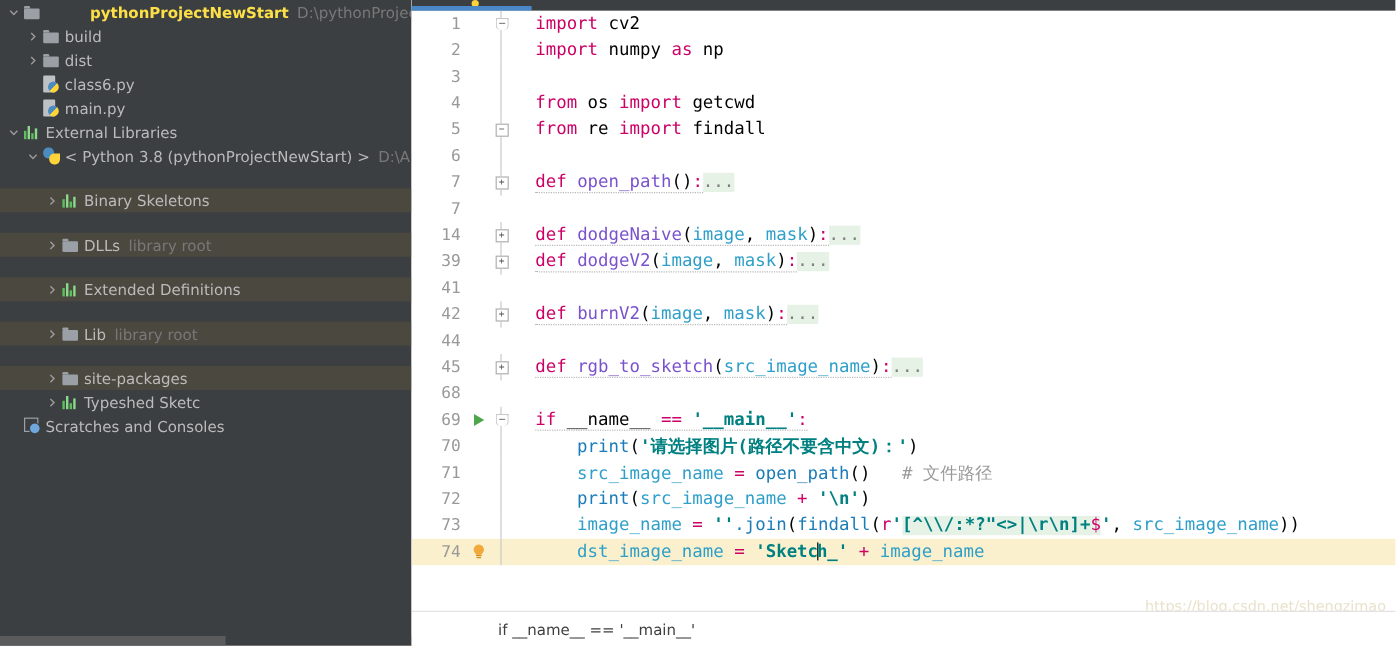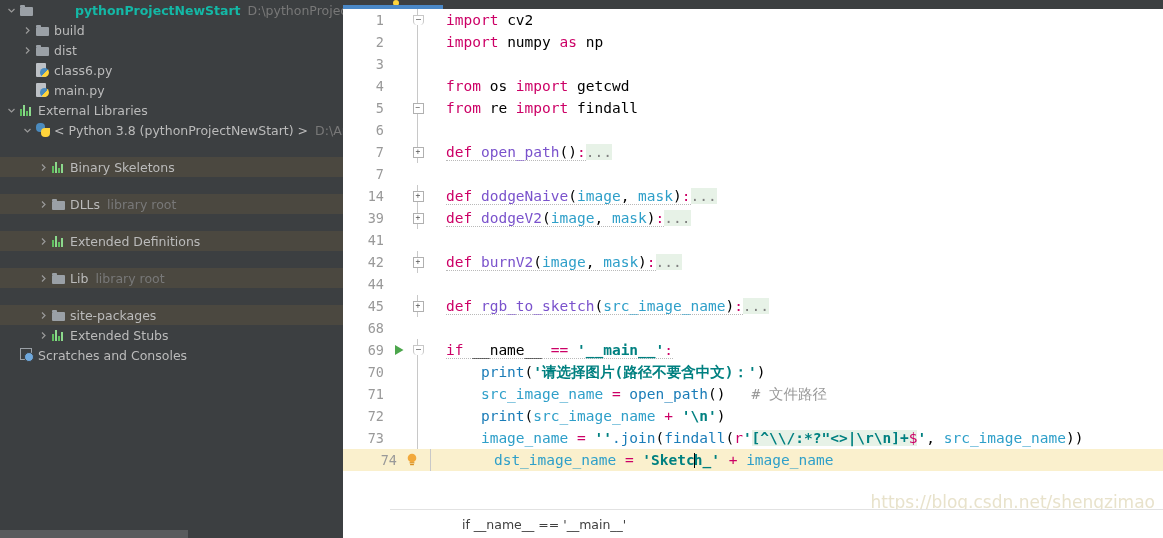--- a/index.html
+++ b/index.html
@@ -46,21 +46,21 @@
     font-size: 9px;
   }
   .arrow.none { color: transparent; }
   .arrow svg { display:block; }
   .ic {
     width: 17px; height: 20px;
     flex: 0 0 17px;
     display: flex; align-items: center; justify-content: center;
   }
   .lbl { margin-left: 3px; }
-  .lbl.bold { font-weight: bold; color: #14b8a6; margin-left: 40px; }
+  .lbl.bold { font-weight: bold; color: #fde047; margin-left: 40px; }
   .sub {
     margin-left: 7px;
     color: #787878;
   }
   .indent0 { padding-left: 4px; }
   .indent1 { padding-left: 20px; }
   .indent2 { padding-left: 36px; }
 
   
   .folder { width: 13px; height: 11px; position: relative; }
@@ -158,21 +158,21 @@
   .cline {
     position: relative;
     height: 22px;
     display: flex;
     align-items: center;
     white-space: pre;
     font-family: "DejaVu Sans Mono", monospace;
     font-size: 14.5px;
     color: #000000;
   }
-  .cline.current { background: #FAF0CD; padding-left: 13px; }
+  .cline.current { background: #FAF0CD; }
   .gutter {
     position: relative;
     width: 47px;
     flex: 0 0 47px;
     height: 22px;
     text-align: right;
     padding-right: 6px;
     box-sizing: border-box;
     font-family: "DejaVu Sans Mono", monospace;
     font-size: 13.5px;
@@ -232,26 +232,25 @@
   #breadcrumb {
     position:absolute;
     left:0; right:0; bottom:0; height:28px;
     background:#FFFFFF;
     border-top:1px solid #E2E2E2;
     display:flex; align-items:center;
     padding-left:72px;
     font-family:"DejaVu Sans", sans-serif;
     font-size:12.5px;
     color:#404040;
-    margin-left:47px;
   }
   #watermark {
     position:absolute;
     right:8px; bottom:26px;
-    font-size:17px;
+    font-size:12px;
     color:#E8E2CB;
     font-family:"DejaVu Sans", sans-serif;
     pointer-events:none;
     margin-top:12px;
   }
 </style>
 </head>
 <body>
 
 <div id="app">
@@ -435,21 +434,21 @@
             </svg>
           </span>
           <span class="ic">
             <span class="bars">
               <i style="height:7px"></i>
               <i style="height:11px;background:#8CD98C"></i>
               <i style="height:5px"></i>
               <i style="height:9px;background:#8CD98C"></i>
             </span>
           </span>
-          <span class="lbl">Extended Stubs</span>
+          <span class="lbl">Typeshed Sketc</span>
         </div>
         <div class="row indent0">
           <span class="arrow none"></span>
           <span class="ic">
             <span class="scratch">
               <span class="sq"></span>
               <span class="cl"></span>
             </span>
           </span>
           <span class="lbl">Scratches and Consoles</span>

